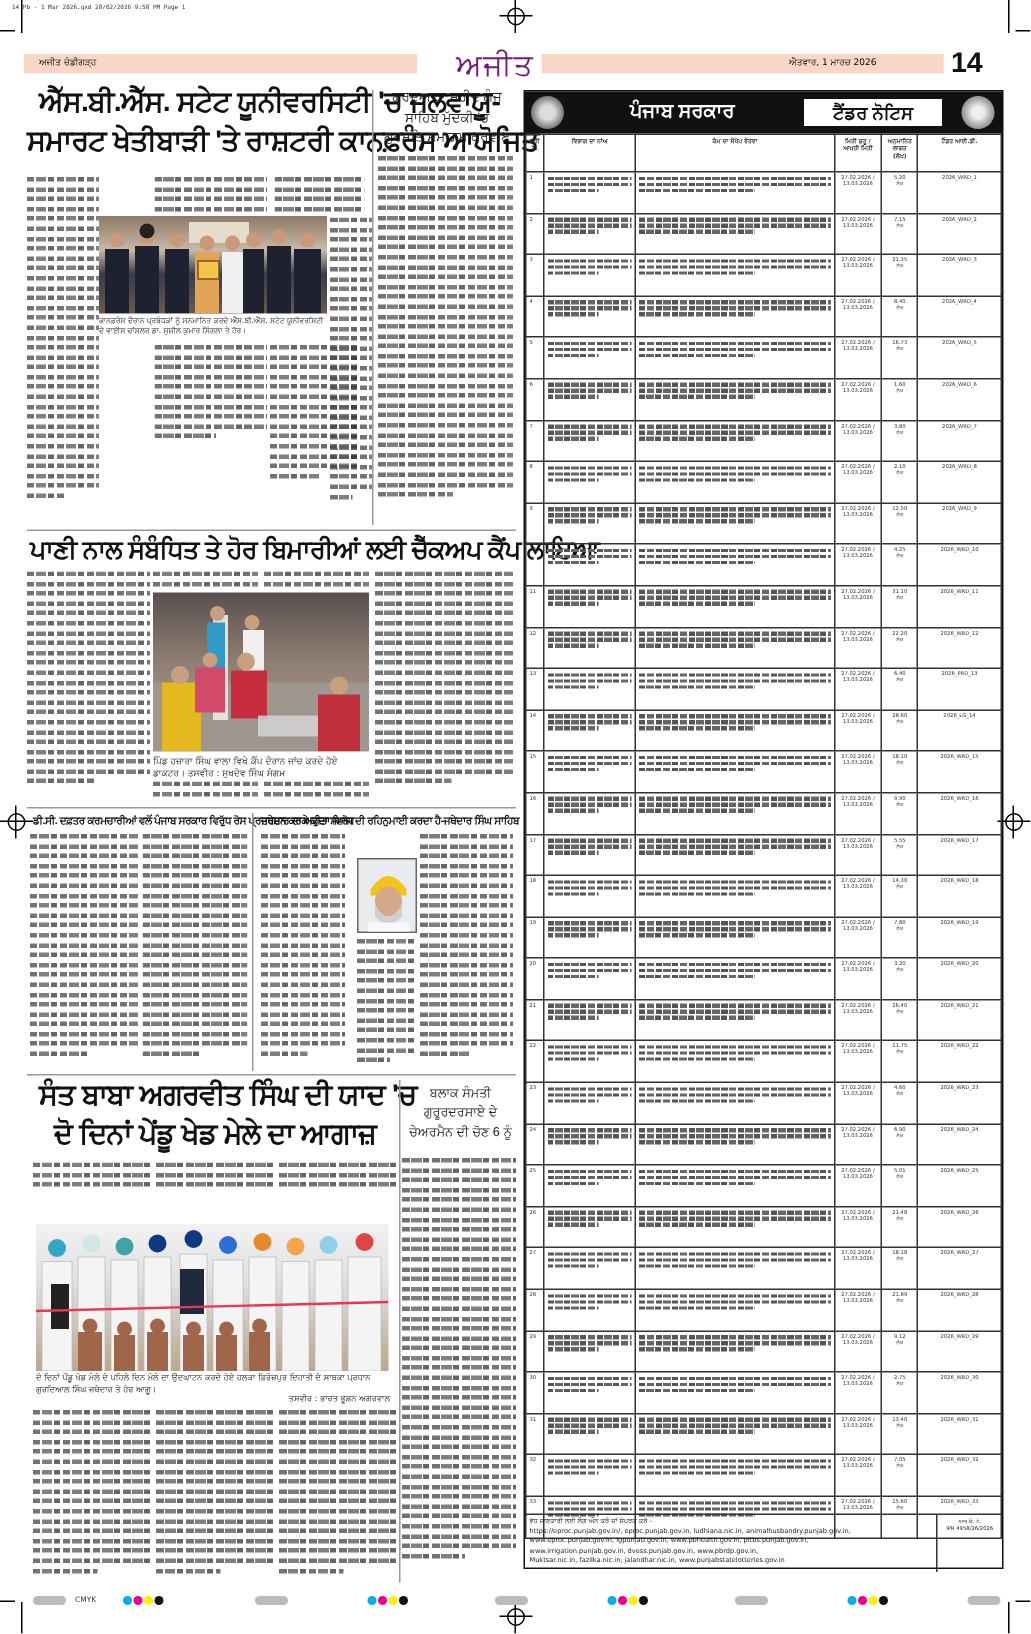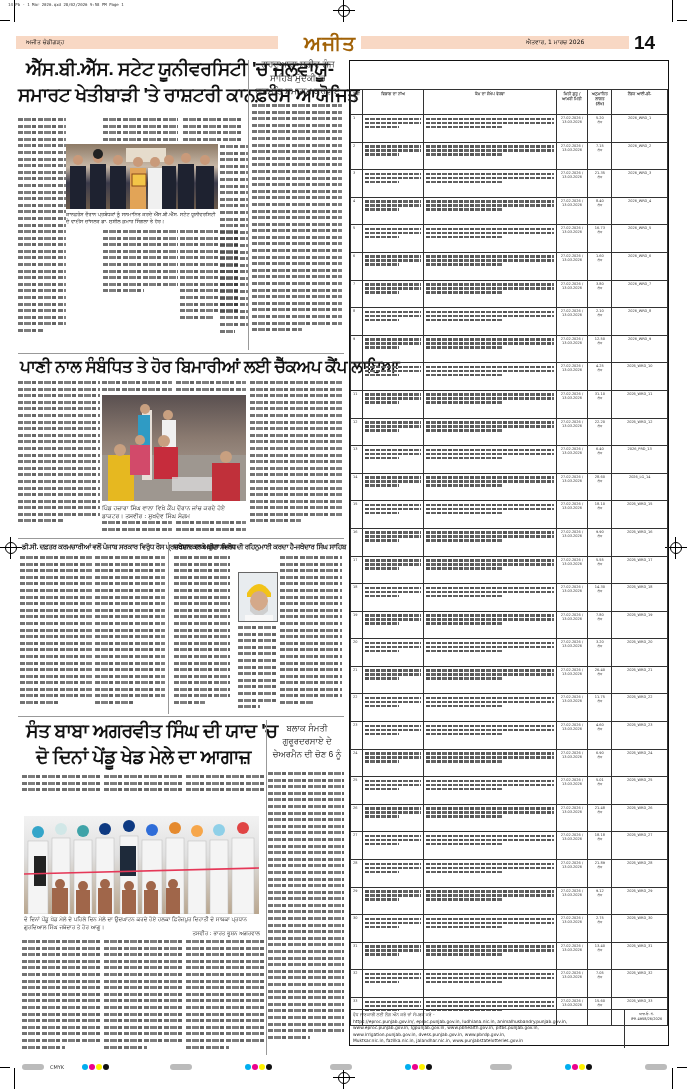--- a/index.html
+++ b/index.html
@@ -8,21 +8,21 @@
   .crop { position: absolute; background: #000; }
   .reg { position: absolute; width: 22px; height: 22px; }
   .reg .h { position: absolute; left: 0; top: 10px; width: 22px; height: 1px; background: #000; }
   .reg .v { position: absolute; left: 10px; top: 0; width: 1px; height: 22px; background: #000; }
   .reg .c { position: absolute; left: 5px; top: 5px; width: 12px; height: 12px; border: 1px solid #000; border-radius: 50%; }
 
   .masthead { position: absolute; left: 16px; top: 33px; width: 650px; height: 18px; }
   .mh-band-l { position: absolute; left: 0; top: 3px; width: 262px; height: 13px; background: #f8d8c4; }
   .mh-band-r { position: absolute; left: 345px; top: 3px; width: 268px; height: 13px; background: #f8d8c4; }
   .mh-edition { position: absolute; left: 10px; top: 5px; font-size: 6px; color: #000; }
-  .mh-logo { position: absolute; left: 288px; top: -2px; font-size: 20px; font-weight: bold; color: #a16207; font-family: "DejaVu Serif", serif; letter-spacing: 1px; }
+  .mh-logo { position: absolute; left: 288px; top: -2px; font-size: 20px; font-weight: normal; color: #701a75; font-family: "DejaVu Serif", serif; letter-spacing: 1px; }
   .mh-date { position: absolute; left: 510px; top: 5px; font-size: 6px; color: #000; }
   .mh-page { position: absolute; left: 618px; top: -1px; font-size: 19px; font-weight: bold; color: #111; font-family: "Liberation Sans", sans-serif; }
 
   .headline { position: absolute; font-weight: bold; color: #111; font-family: "Liberation Sans", sans-serif; white-space: nowrap; letter-spacing: -0.5px; }
   .subhead { position: absolute; color: #222; font-size: 9px; text-align: center; font-family: "Liberation Sans", sans-serif; line-height: 1.5; }
   .textcol { position: absolute; overflow: hidden; }
   .textcol .ln { height: 3px; margin-bottom: 3.6px; background: repeating-linear-gradient(90deg, #444 0 5px, #fff 5px 6px, #555 6px 13px, #fff 13px 14px, #333 14px 18px, #fff 18px 20px); opacity: 0.75; }
   .textcol .ln.short { width: 55%; }
   .photo { position: absolute; overflow: hidden; }
   .caption { position: absolute; font-size: 5px; color: #222; line-height: 1.4; }
@@ -664,20 +664,26 @@
     <div class="ln"></div>
     <div class="ln"></div>
     <div class="ln"></div>
     <div class="ln"></div>
     <div class="ln"></div>
     <div class="ln"></div>
     <div class="ln short"></div>
 </div>
 
 <div class="tender">
+  <div class="tender-head">
+    <div class="th-emblem"></div>
+    <div class="th-title">ਪੰਜਾਬ ਸਰਕਾਰ</div>
+    <div class="th-notice">ਟੈਂਡਰ ਨੋਟਿਸ</div>
+    <div class="th-logo"></div>
+  </div>
   <table class="ttable">
     <colgroup>
         <col style="width:12px">
         <col style="width:62px">
         <col style="width:134px">
         <col style="width:32px">
         <col style="width:24px">
         <col style="width:56px">
       </colgroup>
     <thead>

